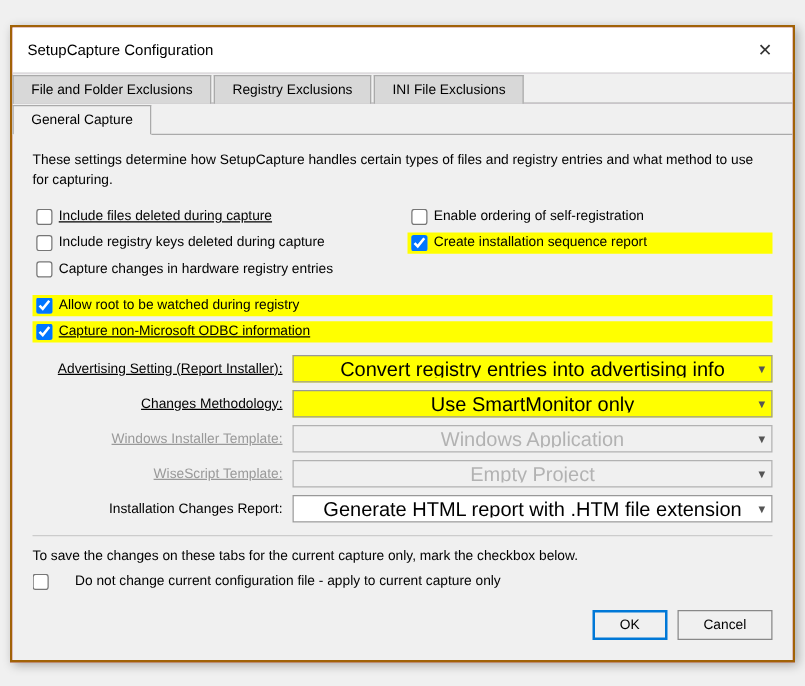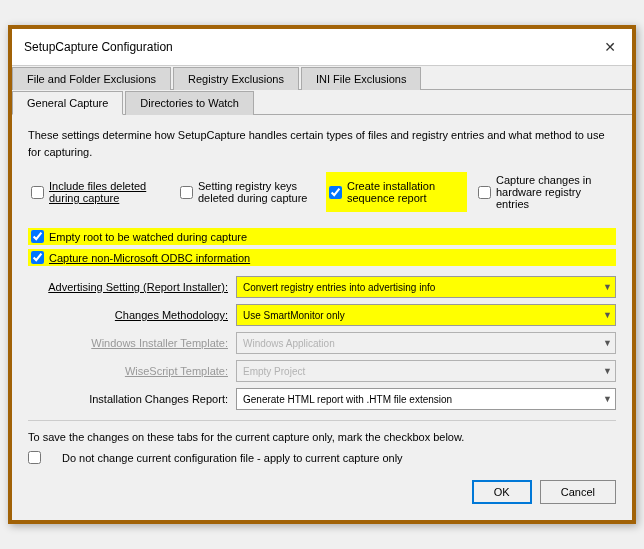--- a/index.html
+++ b/index.html
@@ -8,21 +8,21 @@
       font-family: 'Segoe UI', Tahoma, sans-serif;
       font-size: 12px;
       display: flex;
       justify-content: center;
       align-items: center;
       min-height: 100vh;
     }
     .window {
       width: 628px;
       background: #f0abfc;
-      border: 4px solid #a16207;
+      border: 2px solid #a16207;
       box-shadow: 2px 2px 8px rgba(0,0,0,0.3);
     }
     .title-bar {
       background: #ffffff;
       padding: 8px 12px;
       display: flex;
       align-items: center;
       justify-content: space-between;
       border-bottom: 1px solid #ccc;
     }
@@ -48,21 +48,21 @@
       background: #f0f0f0;
     }
     .description {
       font-size: 11px;
       color: #000;
       margin-bottom: 12px;
       line-height: 1.5;
     }
     .checkbox-grid {
       display: grid;
-      grid-template-columns: 1fr 1fr 1fr 1fr;
+      grid-template-columns: 1fr 1fr;
       gap: 4px 8px;
       margin-bottom: 12px;
     }
     .checkbox-row {
       display: flex;
       align-items: center;
       gap: 5px;
       padding: 2px 3px;
     }
     .checkbox-row.highlighted {
@@ -112,28 +112,29 @@
     .form-label.underline {
       text-decoration: underline;
     }
     .select-wrapper {
       flex: 1;
       position: relative;
     }
     .select-field {
       width: 100%;
       padding: 3px 6px;
-      font-size: 10px;
+      font-size: 16px;
       border: 1px solid #999;
       background: #fff;
       appearance: none;
       -webkit-appearance: none;
       cursor: pointer;
       color: #000;
       height: 22px;
+      text-align: center;
     }
     .select-field.highlighted {
       background: #ffff00;
     }
     .select-field.disabled {
       background: #f0f0f0;
       color: #999;
       cursor: default;
     }
     .select-arrow {
@@ -224,58 +225,59 @@
     </div>
     <div class="tab-item">
       <span>INI File Exclusions</span>
     </div>
   </div>
 
   <div class="tabs-row">
     <div class="tab-item active">
       <span>General Capture</span>
     </div>
-    <div class="tab-item">
-      <span>Directories to Watch</span>
-    </div>
   </div>
 
   <div class="content">
 
     <p class="description">These settings determine how SetupCapture handles certain types of files and registry entries and what method to use for capturing.</p>
 
     <div class="checkbox-grid">
 
       <div class="checkbox-row">
         <input type="checkbox" id="cb1" style="">
         <label for="cb1" class="checkbox-label underline">Include files deleted during capture</label>
       </div>
 
+      <div class="checkbox-row">
+        <input type="checkbox" id="cb4" style="">
+        <label for="cb4" class="checkbox-label">Enable ordering of self-registration</label>
+      </div>
 
       <div class="checkbox-row">
         <input type="checkbox" id="cb2" style="">
-        <label for="cb2" class="checkbox-label">Setting registry keys deleted during capture</label>
+        <label for="cb2" class="checkbox-label">Include registry keys deleted during capture</label>
       </div>
 
       <div class="checkbox-row highlighted">
         <input type="checkbox" id="cb5" checked="" style="">
         <label for="cb5" class="checkbox-label">Create installation sequence report</label>
       </div>
 
       <div class="checkbox-row">
         <input type="checkbox" id="cb3" style="">
         <label for="cb3" class="checkbox-label">Capture changes in hardware registry entries</label>
       </div>
 
       <div></div>
     </div>
 
     <div class="full-width-checkbox highlighted">
       <input type="checkbox" id="cb6" checked="" style="">
-      <label for="cb6" class="checkbox-label">Empty root to be watched during capture</label>
+      <label for="cb6" class="checkbox-label">Allow root to be watched during registry</label>
     </div>
     <div class="full-width-checkbox highlighted" style="margin-bottom:10px;align-items:center;">
       <input type="checkbox" id="cb7" checked="" style="">
       <label for="cb7" class="checkbox-label underline">Capture non-Microsoft ODBC information</label>
     </div>
 
     <div class="form-row">
       <span class="form-label underline">Advertising Setting (Report Installer):</span>
       <div class="select-wrapper">
         <select class="select-field highlighted">

